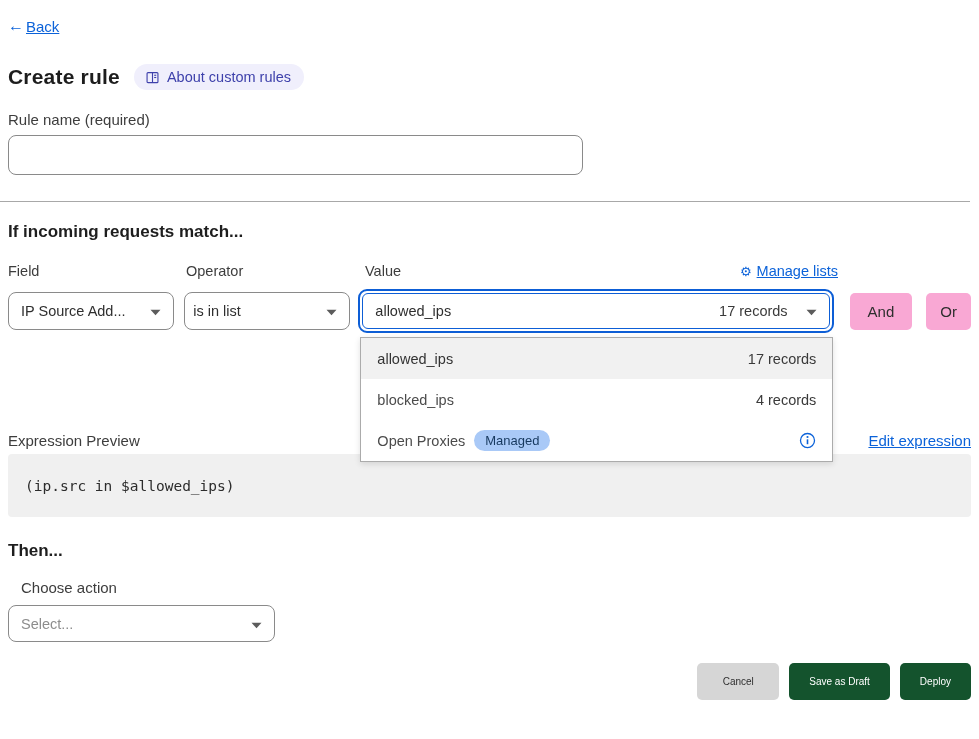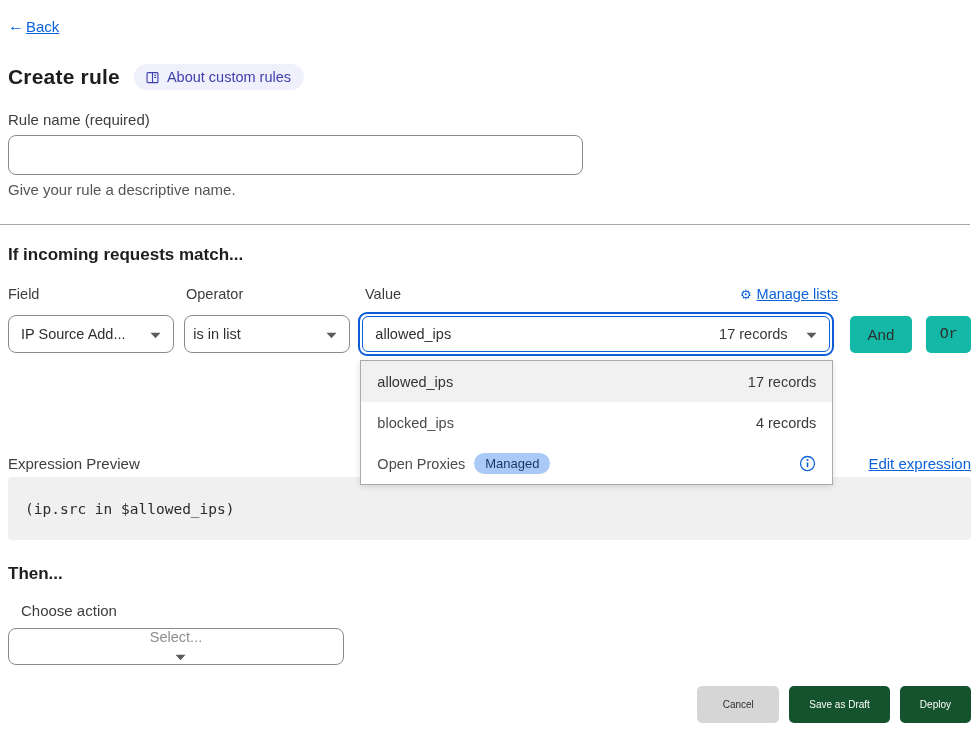--- a/index.html
+++ b/index.html
@@ -75,25 +75,25 @@
   }
   .value-select {
     height: 36px; border: 1.5px solid #0d5ed6; border-radius: 6px;
     display: flex; align-items: center; padding: 0 12px;
     font-size: 14.5px; color: #2f2f2f; cursor: pointer; background: #fff;
   }
   .value-select .v-name { flex: 1; }
   .value-select .v-meta { color: #3a3a3a; margin-right: 10px; }
 
   .small-btn {
-    height: 37px; border: none; border-radius: 5px; background: #14b8a6;
+    height: 37px; border: none; border-radius: 5px; background: #f9a8d4;
     color: #2e2e2e; font-size: 15px; font-family: inherit; cursor: pointer;
   }
   .and-btn { width: 63px; margin-right: 14px; }
-  .or-btn  { width: 45px; font-family: Liberation Mono, monospace; }
+  .or-btn  { width: 45px; }
 
   
   .dropdown-panel {
     position: absolute; left: 2px; top: 48px; width: 473px;
     background: #fff; border: 1px solid #ababab;
     box-shadow: 0 2px 6px rgba(0,0,0,0.12);
     z-index: 20;
   }
   .dd-row {
     height: 41px; display: flex; align-items: center; justify-content: space-between;
@@ -116,21 +116,21 @@
   .code-block {
     margin-top: 5px; background: #f0f0f0; border-radius: 4px;
     height: 63px; display: flex; align-items: center; padding: 0 17px;
     position: relative; z-index: 1;
   }
   .code-text { font-family: "DejaVu Sans Mono", "Liberation Mono", monospace; font-size: 14.5px; color: #2c2c2c; }
 
   
   .then-heading { margin-top: 24px; }
   .action-label { margin-top: 18px; margin-left: 13px; }
-  .action-select { margin-top: 9px; width: 336px; height: 37px; flex-direction: column; }
+  .action-select { margin-top: 9px; width: 267px; height: 37px; }
   .placeholder { color: #8d8d8d; }
 
   
   .footer { margin-top: 21px; display: flex; justify-content: flex-end; gap: 10px; }
   .btn {
     height: 37px; border: none; border-radius: 5px; font-size: 10px;
     font-family: inherit; cursor: pointer; padding: 0 20px;
   }
   .btn-gray { background: #d6d6d6; color: #2e2e2e; width: 82px; padding: 0; }
   .btn-blue { background: #14532d; color: #ffffff; }
@@ -158,21 +158,20 @@
           <line x1="9.8" y1="8" x2="12" y2="8"></line>
         </svg>
       </span>
       <span>About custom rules</span>
     </button>
   </div>
 
   
   <div class="field-label">Rule name (required)</div>
   <input class="rule-name-input" type="text" value="" style="">
-  <div class="helper-text">Give your rule a descriptive name.</div>
 
   <hr class="divider">
 
   
   <div class="section-heading">If incoming requests match...</div>
 
   <div class="cond-labels">
     <div class="cond-label-field">Field</div>
     <div class="cond-label-operator">Operator</div>
     <div class="cond-label-value-wrap">

